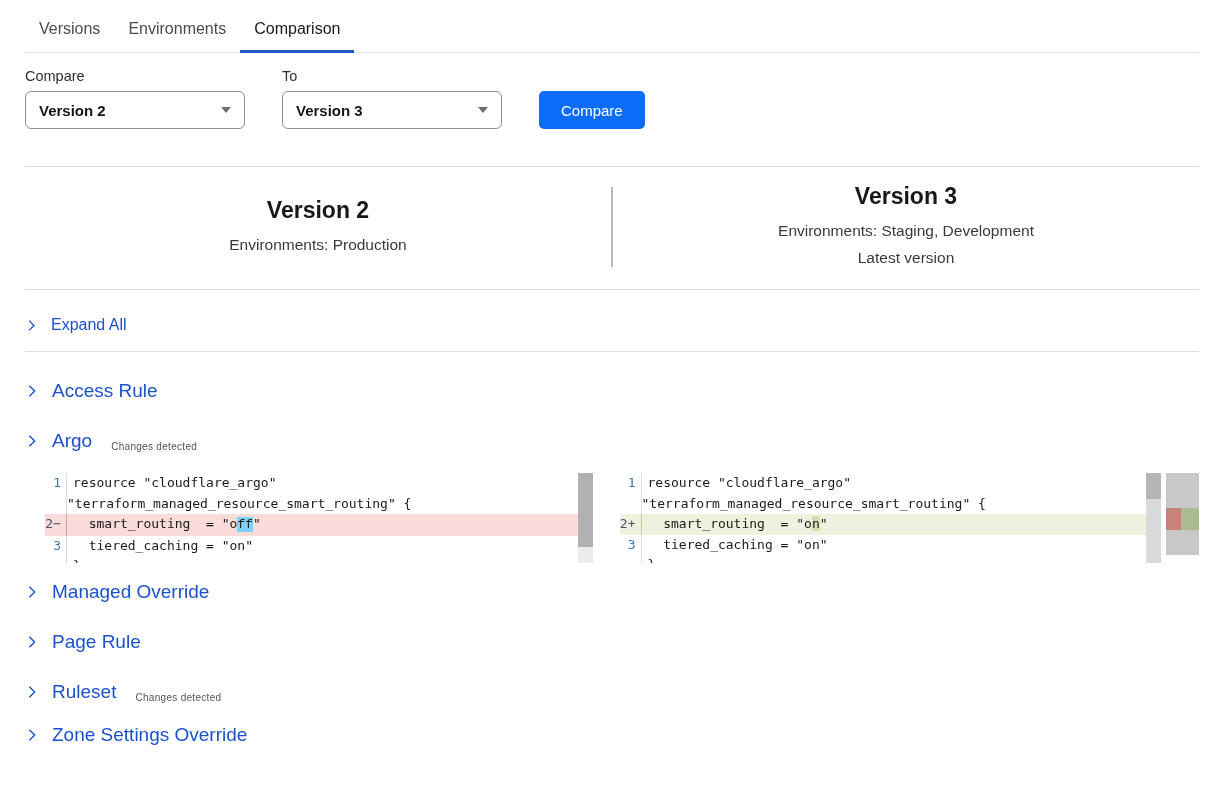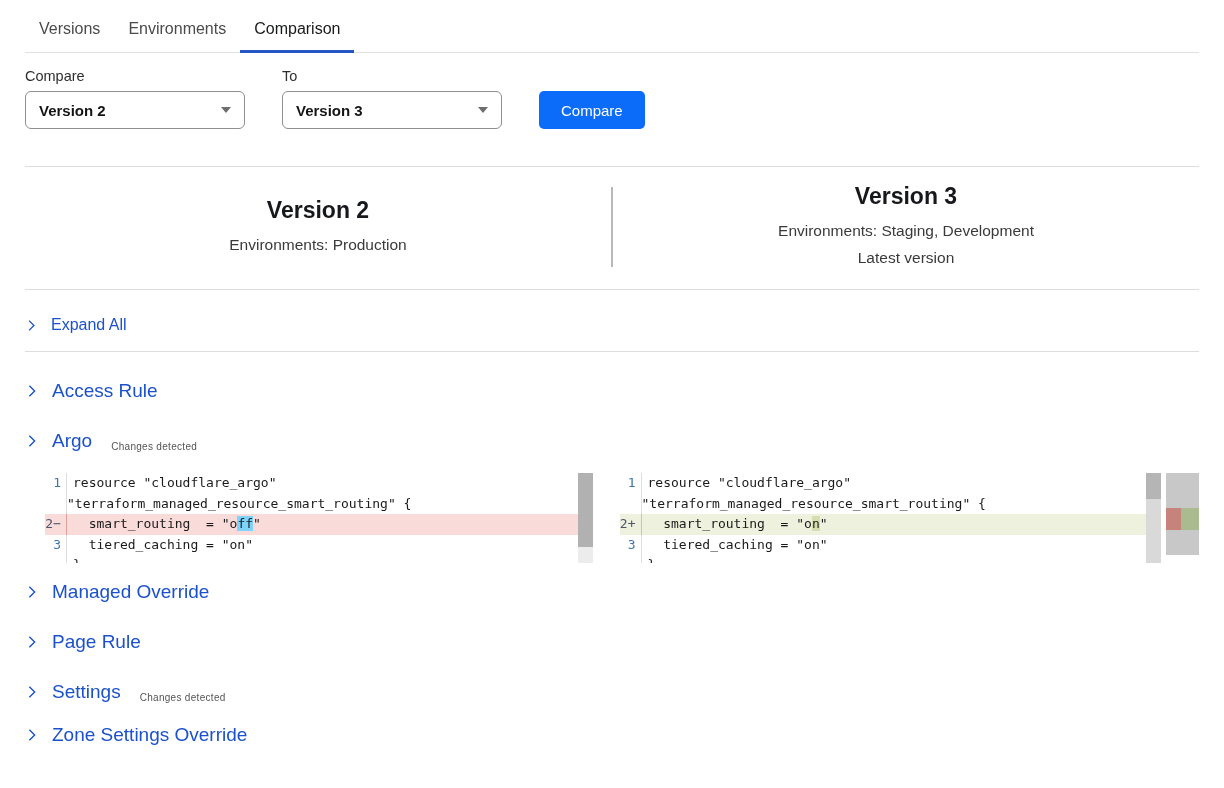--- a/index.html
+++ b/index.html
@@ -51,21 +51,21 @@
     font-family:"DejaVu Sans Mono", monospace; font-size:13px; line-height:20.5px; color:#1a1a1a; }
   .panel.pleft { width:548px; margin-right:27px; }
   .panel.pright { width:542px; }
   .crow { display:flex; }
   .gut { flex:0 0 22px; text-align:right; padding-right:5px;
     border-right:1px solid #dedede; color:#3f74ae; }
   .code { padding-left:6px; white-space:pre; }
   .crow.wrap .code { padding-left:0; }
   .crow.removed { background:#f9dbd9; }
   .crow.removed .gut { border-right-color:#dfa09a; color:#4b5568; }
-  .crow.removed .hl { background:#7dd3fc; }
+  .crow.removed .hl { background:#7dd3fc;font-family:Liberation Mono, monospace; }
   .crow.added { background:#eef1dd; }
   .crow.added .gut { border-right-color:#c2cc9b; color:#4b5568; }
   .crow.added .hl { background:#d5deae; }
   .sbar { position:absolute; top:0; right:0; width:15px; height:100%; }
   .pleft .sbar { background:#ececec; }
   .pleft .thumb { background:#b1b1b1; height:74px; }
   .pright .sbar { background:#d9d9d9; }
   .pright .thumb { background:#b5b5b5; height:26px; }
   .thumb { width:100%; }
   .overview { width:33px; height:82px; background:#c8c8c8; margin-left:5px; position:relative; }
@@ -228,21 +228,21 @@
     </span>
     <span>Page Rule</span>
   </div>
 
   <div class="linkrow sec mt20">
     <span class="chev">
       <svg width="14" height="14" viewBox="0 0 16 16">
           <path d="M5 2 L11 8 L5 14" fill="none" stroke="currentColor" stroke-width="1.6"></path>
         </svg>
     </span>
-    <span>Settings</span>
+    <span>Ruleset</span>
     <span class="badge">Changes detected</span>
   </div>
 
   <div class="linkrow sec mt21">
     <span class="chev">
       <svg width="14" height="14" viewBox="0 0 16 16">
           <path d="M5 2 L11 8 L5 14" fill="none" stroke="currentColor" stroke-width="1.6"></path>
         </svg>
     </span>
     <span>Zone Settings Override</span>

